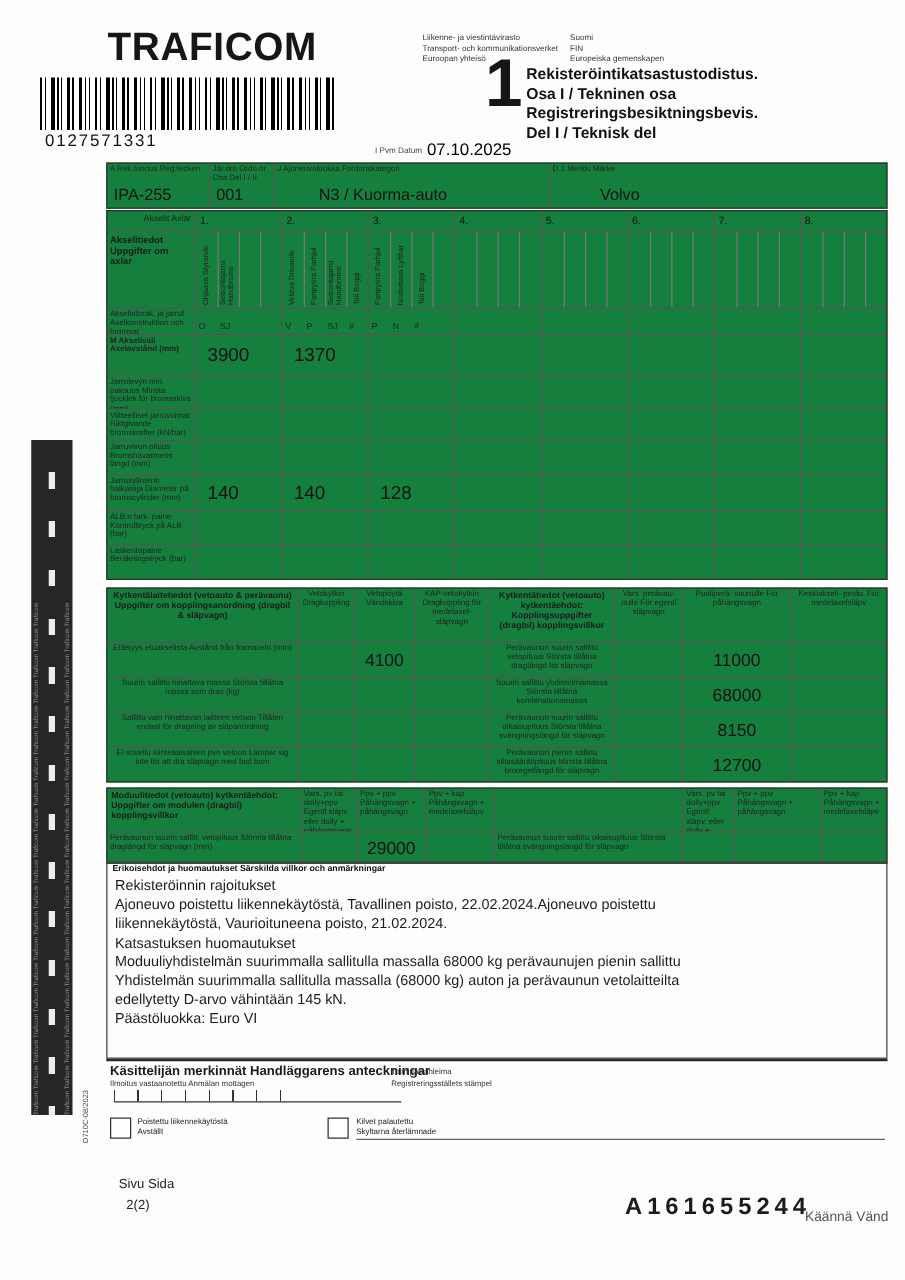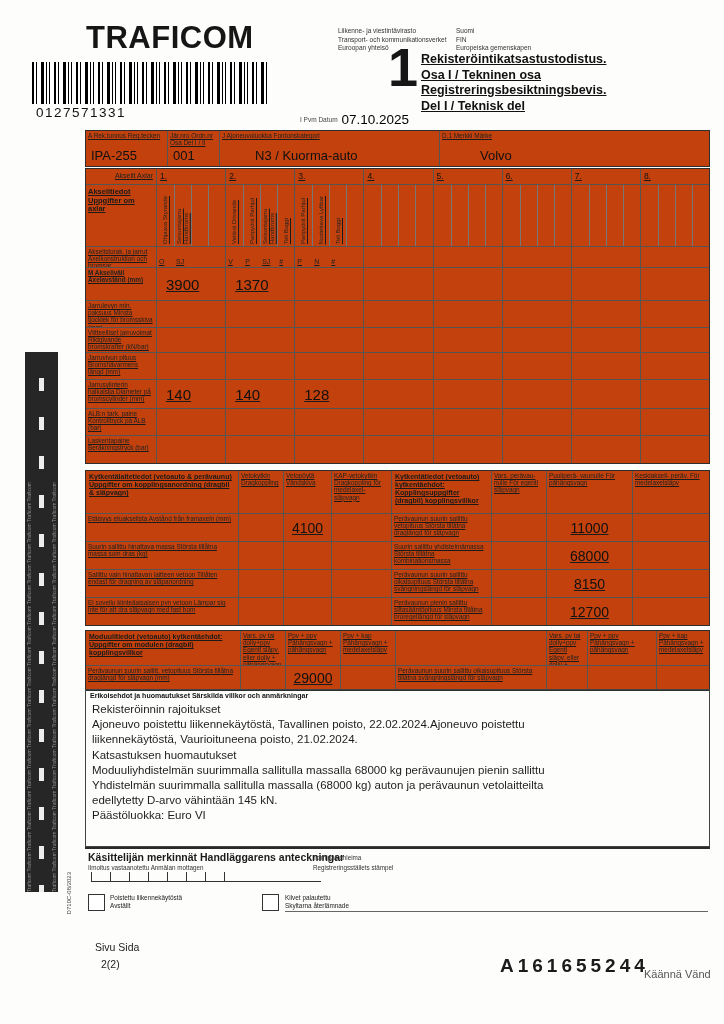--- a/index.html
+++ b/index.html
@@ -5,28 +5,28 @@
   html,body{margin:0;padding:0;background:#888;}
   .page{position:relative;width:724px;height:1024px;background:#fdfdfc;margin:0 auto;overflow:hidden;
         font-family:"Liberation Sans","DejaVu Sans",sans-serif;color:#1a1a1a;}
   .abs{position:absolute;}
   
   .logo{left:86px;top:20px;font-size:31px;font-weight:800;letter-spacing:.5px;transform:scaleY(1.02);color:#161616;}
   .agency{left:338px;top:27px;width:230px;font-size:6.5px;color:#333;line-height:8.5px;}
   .agency .row{display:flex;}
   .agency .l{width:118px;}
   .partnum{left:388px;top:40px;font-size:54px;font-weight:800;color:#161616;line-height:54px;}
-  .titleblock{left:421px;top:52px;font-size:12.5px;font-weight:700;line-height:15.5px;color:#111;text-decoration:underline;}
+  .titleblock{left:421px;top:52px;font-size:12.5px;font-weight:700;line-height:15.5px;color:#111;}
   .barcode{left:32px;top:62px;width:236px;height:42px;
     background:repeating-linear-gradient(90deg,#000 0 2px,#fff 2px 4px,#000 4px 5px,#fff 5px 9px,#000 9px 12px,#fff 12px 14px,#000 14px 15px,#fff 15px 17px,#000 17px 18px,#fff 18px 22px);}
   .barcode-num{left:36px;top:105px;font-size:13.5px;letter-spacing:1.5px;color:#111;}
   .pvm{left:300px;top:112px;font-size:6.5px;color:#444;}
   .pvm b{font-size:13.5px;font-weight:400;color:#000000;margin-left:4px;vertical-align:-2px;}
   
-  .tbl{border:1.5px solid #2e2e2e;box-sizing:border-box;background:#c2410c;text-decoration:underline;}
+  .tbl{border:1.5px solid #2e2e2e;box-sizing:border-box;background:#15803d;}
   .lblsm{font-size:6.4px;line-height:7.2px;color:#222;padding:1px 2px;}
   
   .idrow{left:85px;top:130px;width:625px;height:37px;display:grid;grid-template-columns:81px 52px 220px 1fr;}
   .idcell{border-left:1px solid #555;position:relative;}
   .idcell:first-child{border-left:none;}
   .idcell .v{position:absolute;left:5px;bottom:3px;font-size:13px;color:#111;}
   
   .axle{left:85px;top:168px;width:625px;}
   .r{display:grid;grid-template-columns:70px repeat(8,1fr);border-top:1px solid #555;box-sizing:border-box;}
   .r:first-child{border-top:none;}
@@ -41,21 +41,21 @@
   .axcol .sc{border-left:1px solid #777;display:flex;align-items:flex-end;justify-content:center;overflow:hidden;}
   .axcol .sc:first-child{border-left:none;}
   .vt{writing-mode:vertical-rl;transform:rotate(180deg);font-size:6px;line-height:6.8px;color:#222;padding:2px 0;white-space:normal;max-height:58px;}
   .ltr{display:grid;grid-template-columns:repeat(4,1fr);align-items:end;}
   .ltr span{font-size:7px;color:#222;padding:0 0 2px 2px;}
   .val{font-size:15px;color:#111;display:flex;align-items:center;padding-left:9px;}
   
   .coupling{left:85px;top:470px;width:625px;}
   .cr{display:grid;grid-template-columns:152px 45px 48px 60px 100px 55px 86px 1fr;border-top:1px solid #555;box-sizing:border-box;}
   .cr:first-child{border-top:none;}
-  .cr>div{border-left:1px solid #555;box-sizing:border-box;overflow:hidden;}
+  .cr>div{border-left:1px solid #555;box-sizing:border-box;overflow:hidden;text-align:center;}
   .cr>div:first-child{border-left:none;}
   .chead{height:42px;}
   .crow{height:28px;}
   .bold-lbl{font-size:7px;font-weight:700;line-height:8px;padding:2px 3px;}
   .cval{font-size:14px;display:flex;align-items:center;justify-content:center;padding:0;color:#111;}
   .module{left:85px;top:630px;width:625px;}
   .mr{display:grid;grid-template-columns:154px 45px 55px 55px 151px 41px 69px 1fr;border-top:1px solid #555;box-sizing:border-box;}
   .mr:first-child{border-top:none;}
   .mr>div{border-left:1px solid #555;box-sizing:border-box;overflow:hidden;}
   .mr>div:first-child{border-left:none;}

